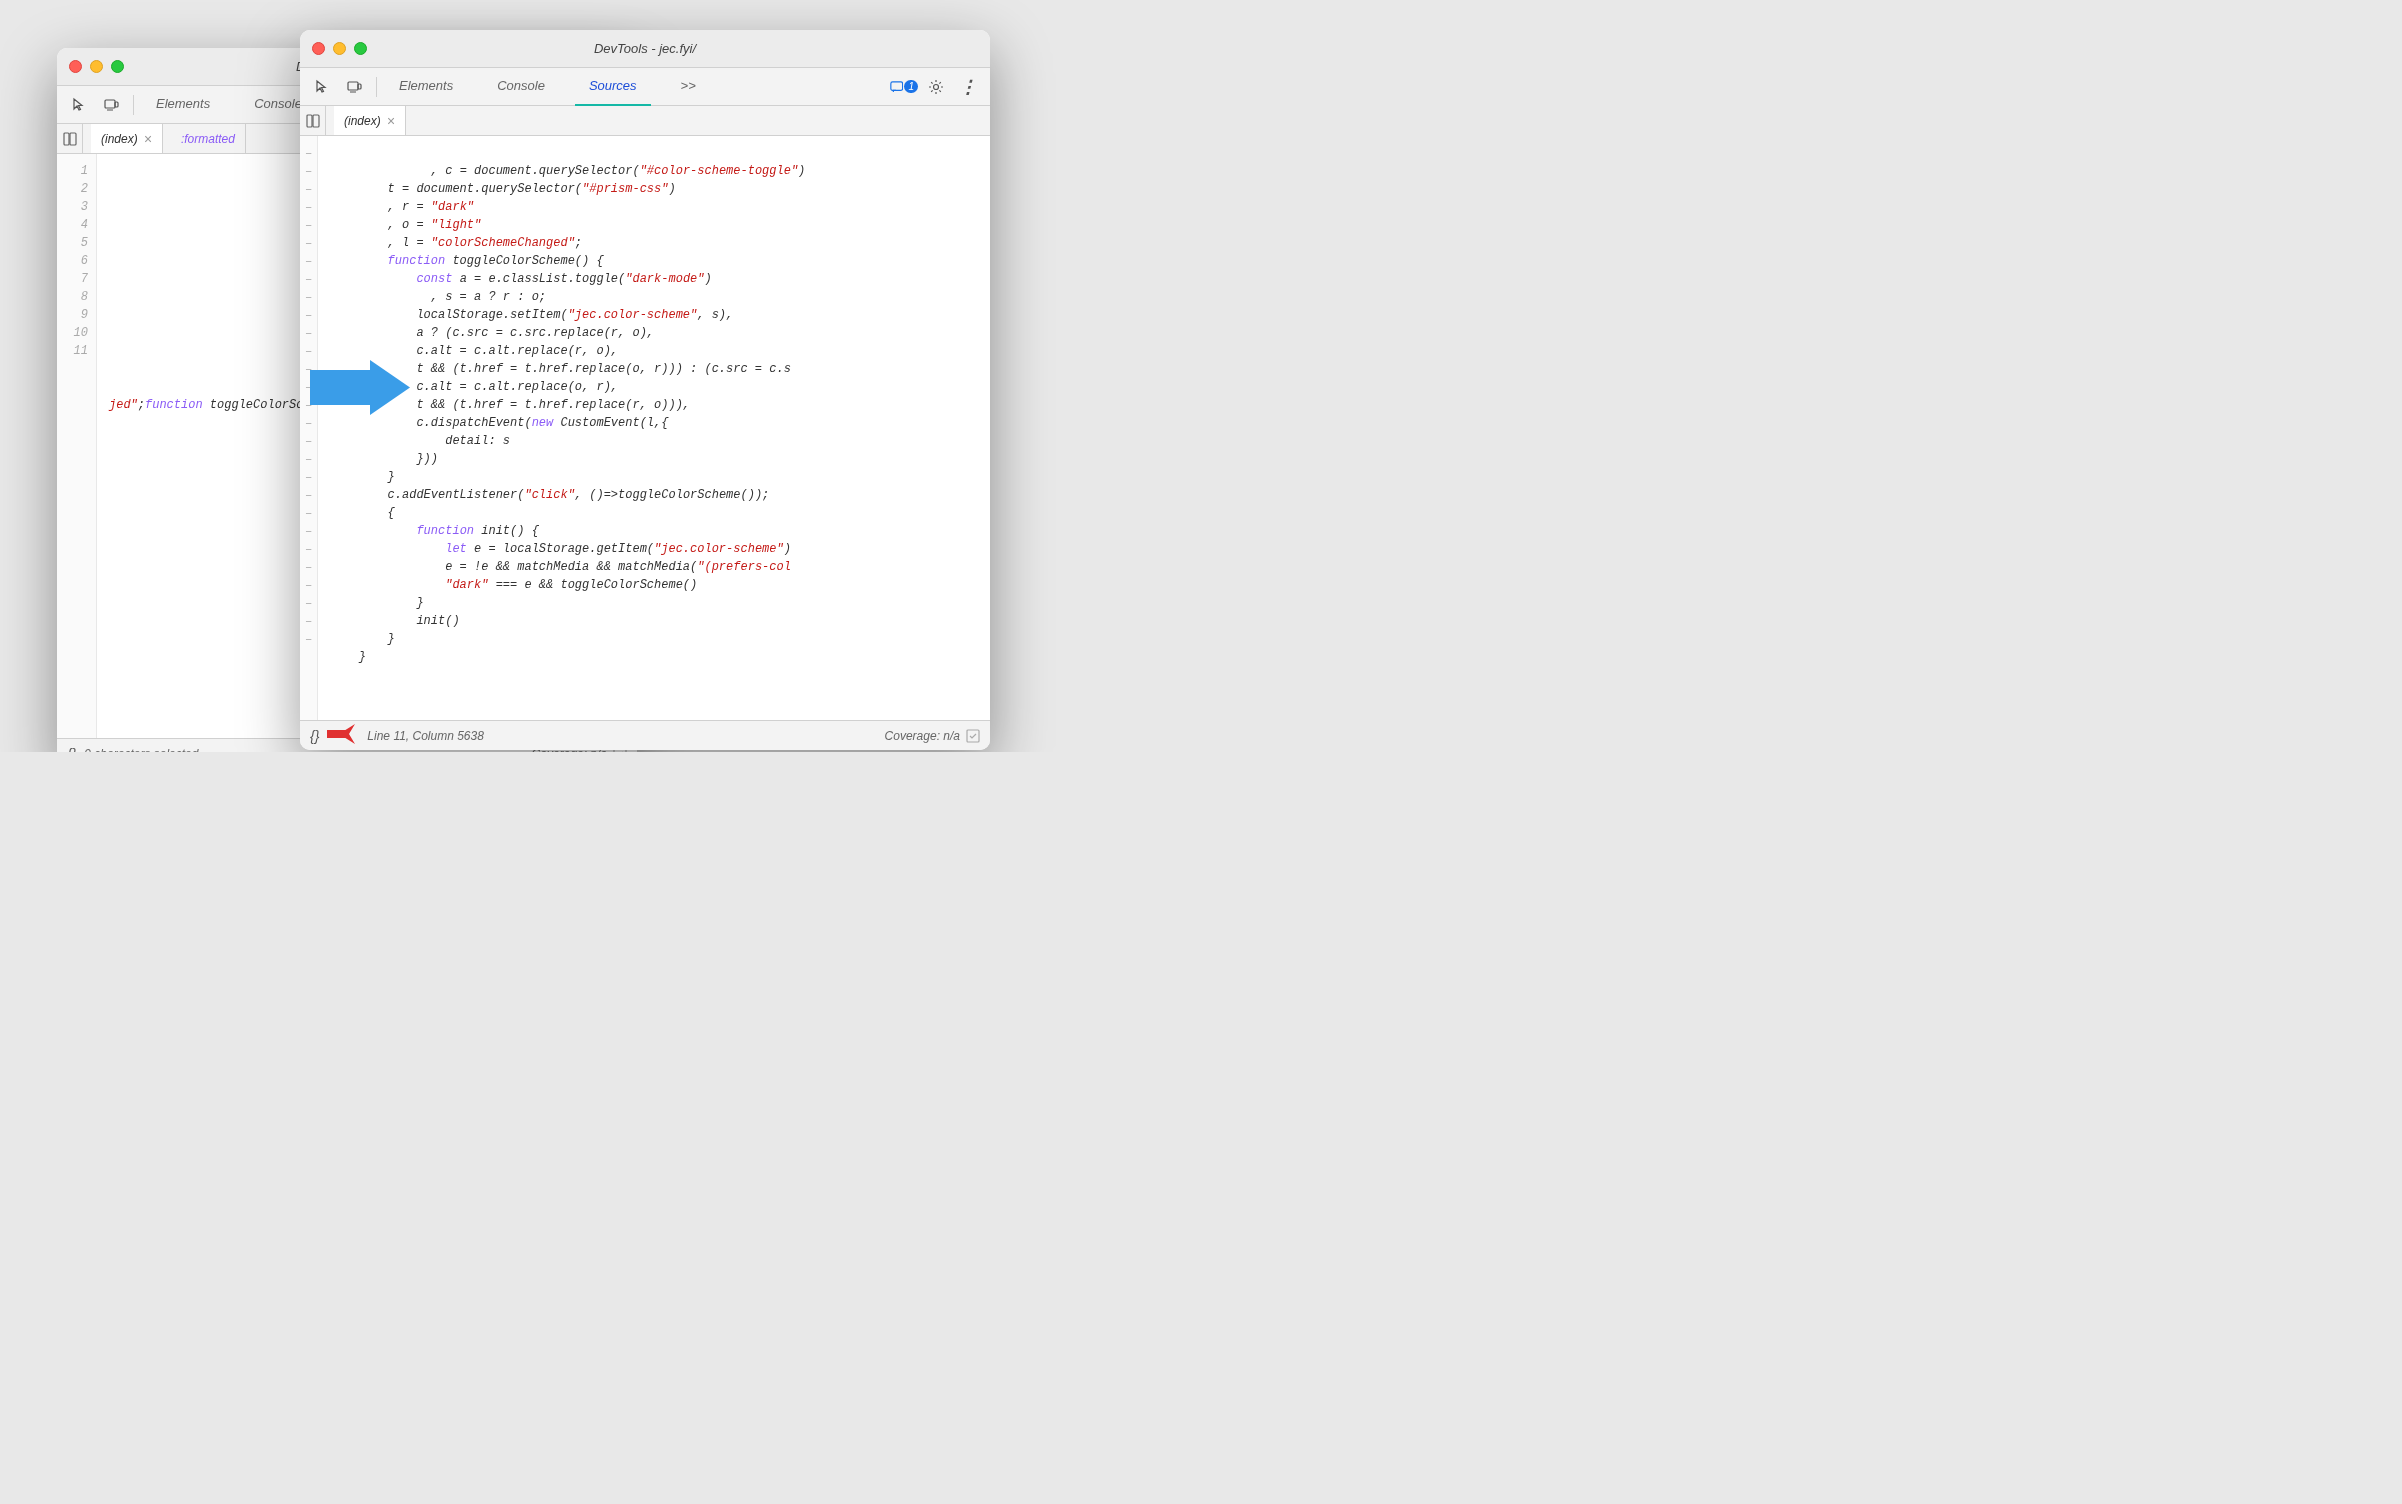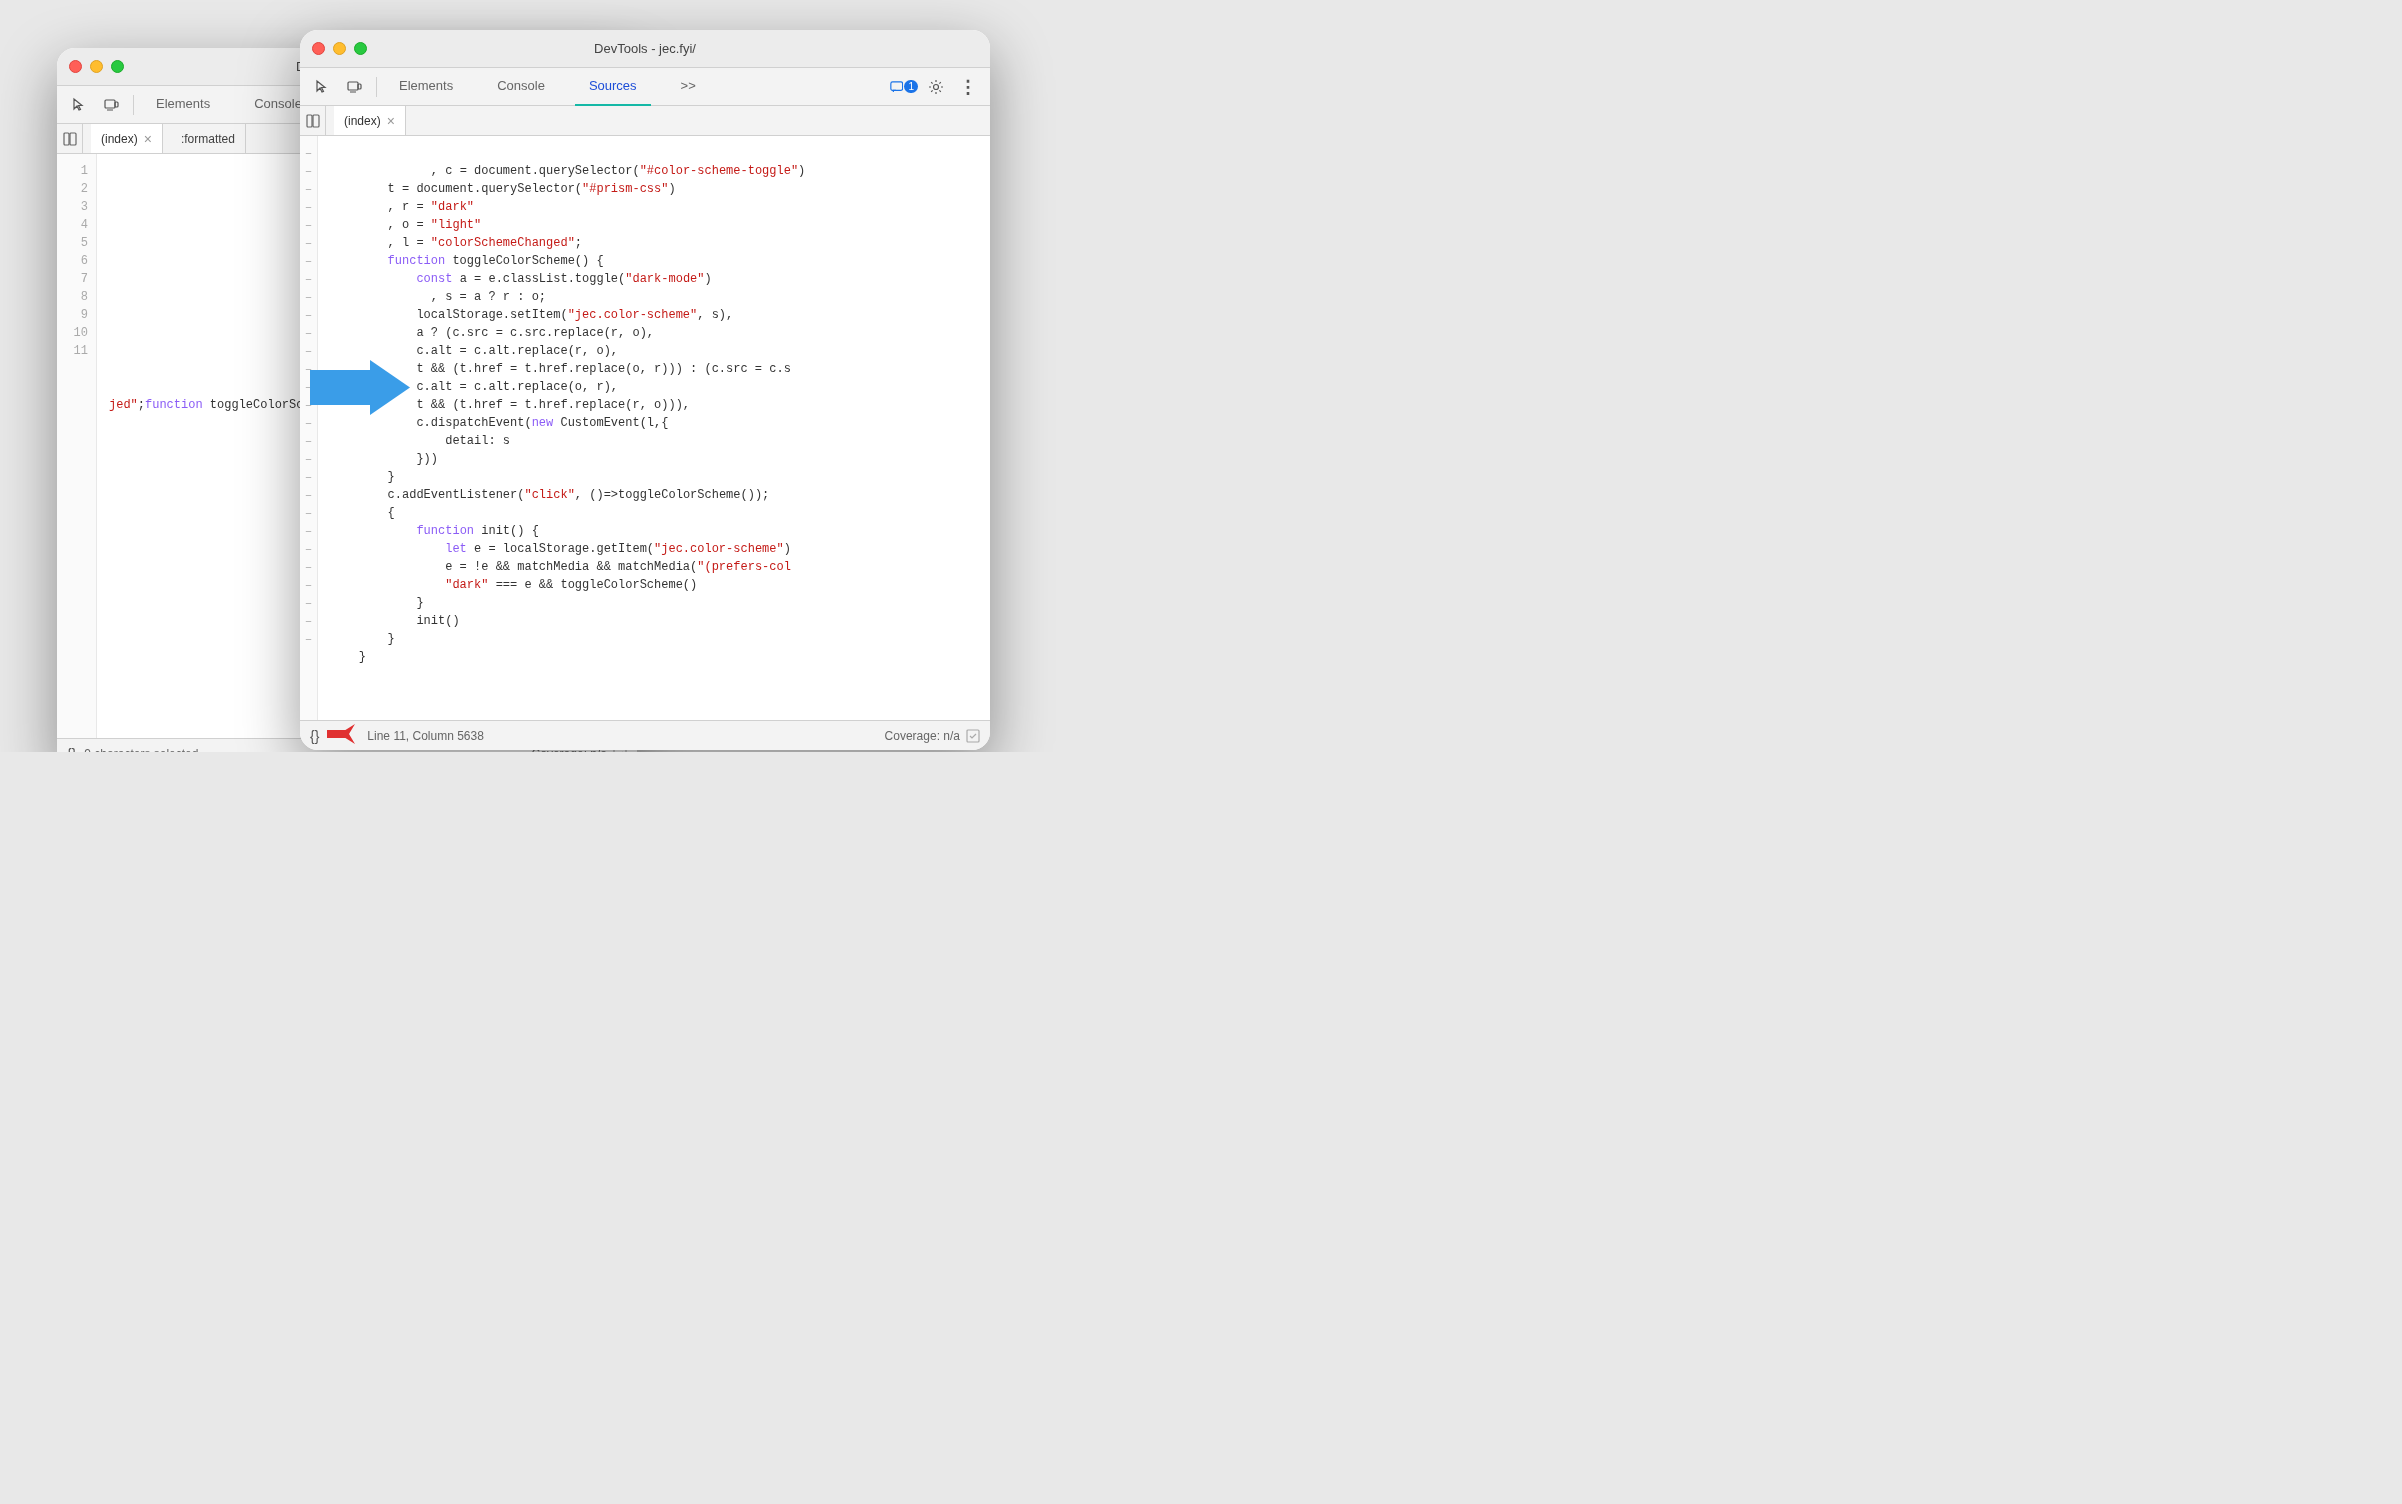--- a/index.html
+++ b/index.html
@@ -9,23 +9,24 @@
       width: 1201px;
       height: 752px;
       position: relative;
       overflow: hidden;
     }
 
     
     .devtools-window {
       position: absolute;
       background: #ffffff;
-      border-radius: 18px;
+      border-radius: 10px;
       box-shadow: 0 20px 60px rgba(0,0,0,0.4);
       overflow: hidden;
+      font-style: italic;
     }
 
     
     .window-1 {
       left: 57px;
       top: 48px;
       width: 580px;
       height: 720px;
     }
 
@@ -149,21 +150,21 @@
       align-items: stretch;
       border-bottom: 1px solid #d0d0d0;
       gap: 8px;
     }
 
     .file-tab {
       display: flex;
       align-items: center;
       padding: 0 10px;
       font-size: 12px;
-      color: #404040;
+      color: #8b5cf6;
       cursor: pointer;
       border-right: 1px solid #d0d0d0;
       gap: 6px;
       white-space: nowrap;
     }
 
     .file-tab.active {
       background: #ffffff;
       color: #333;
     }

